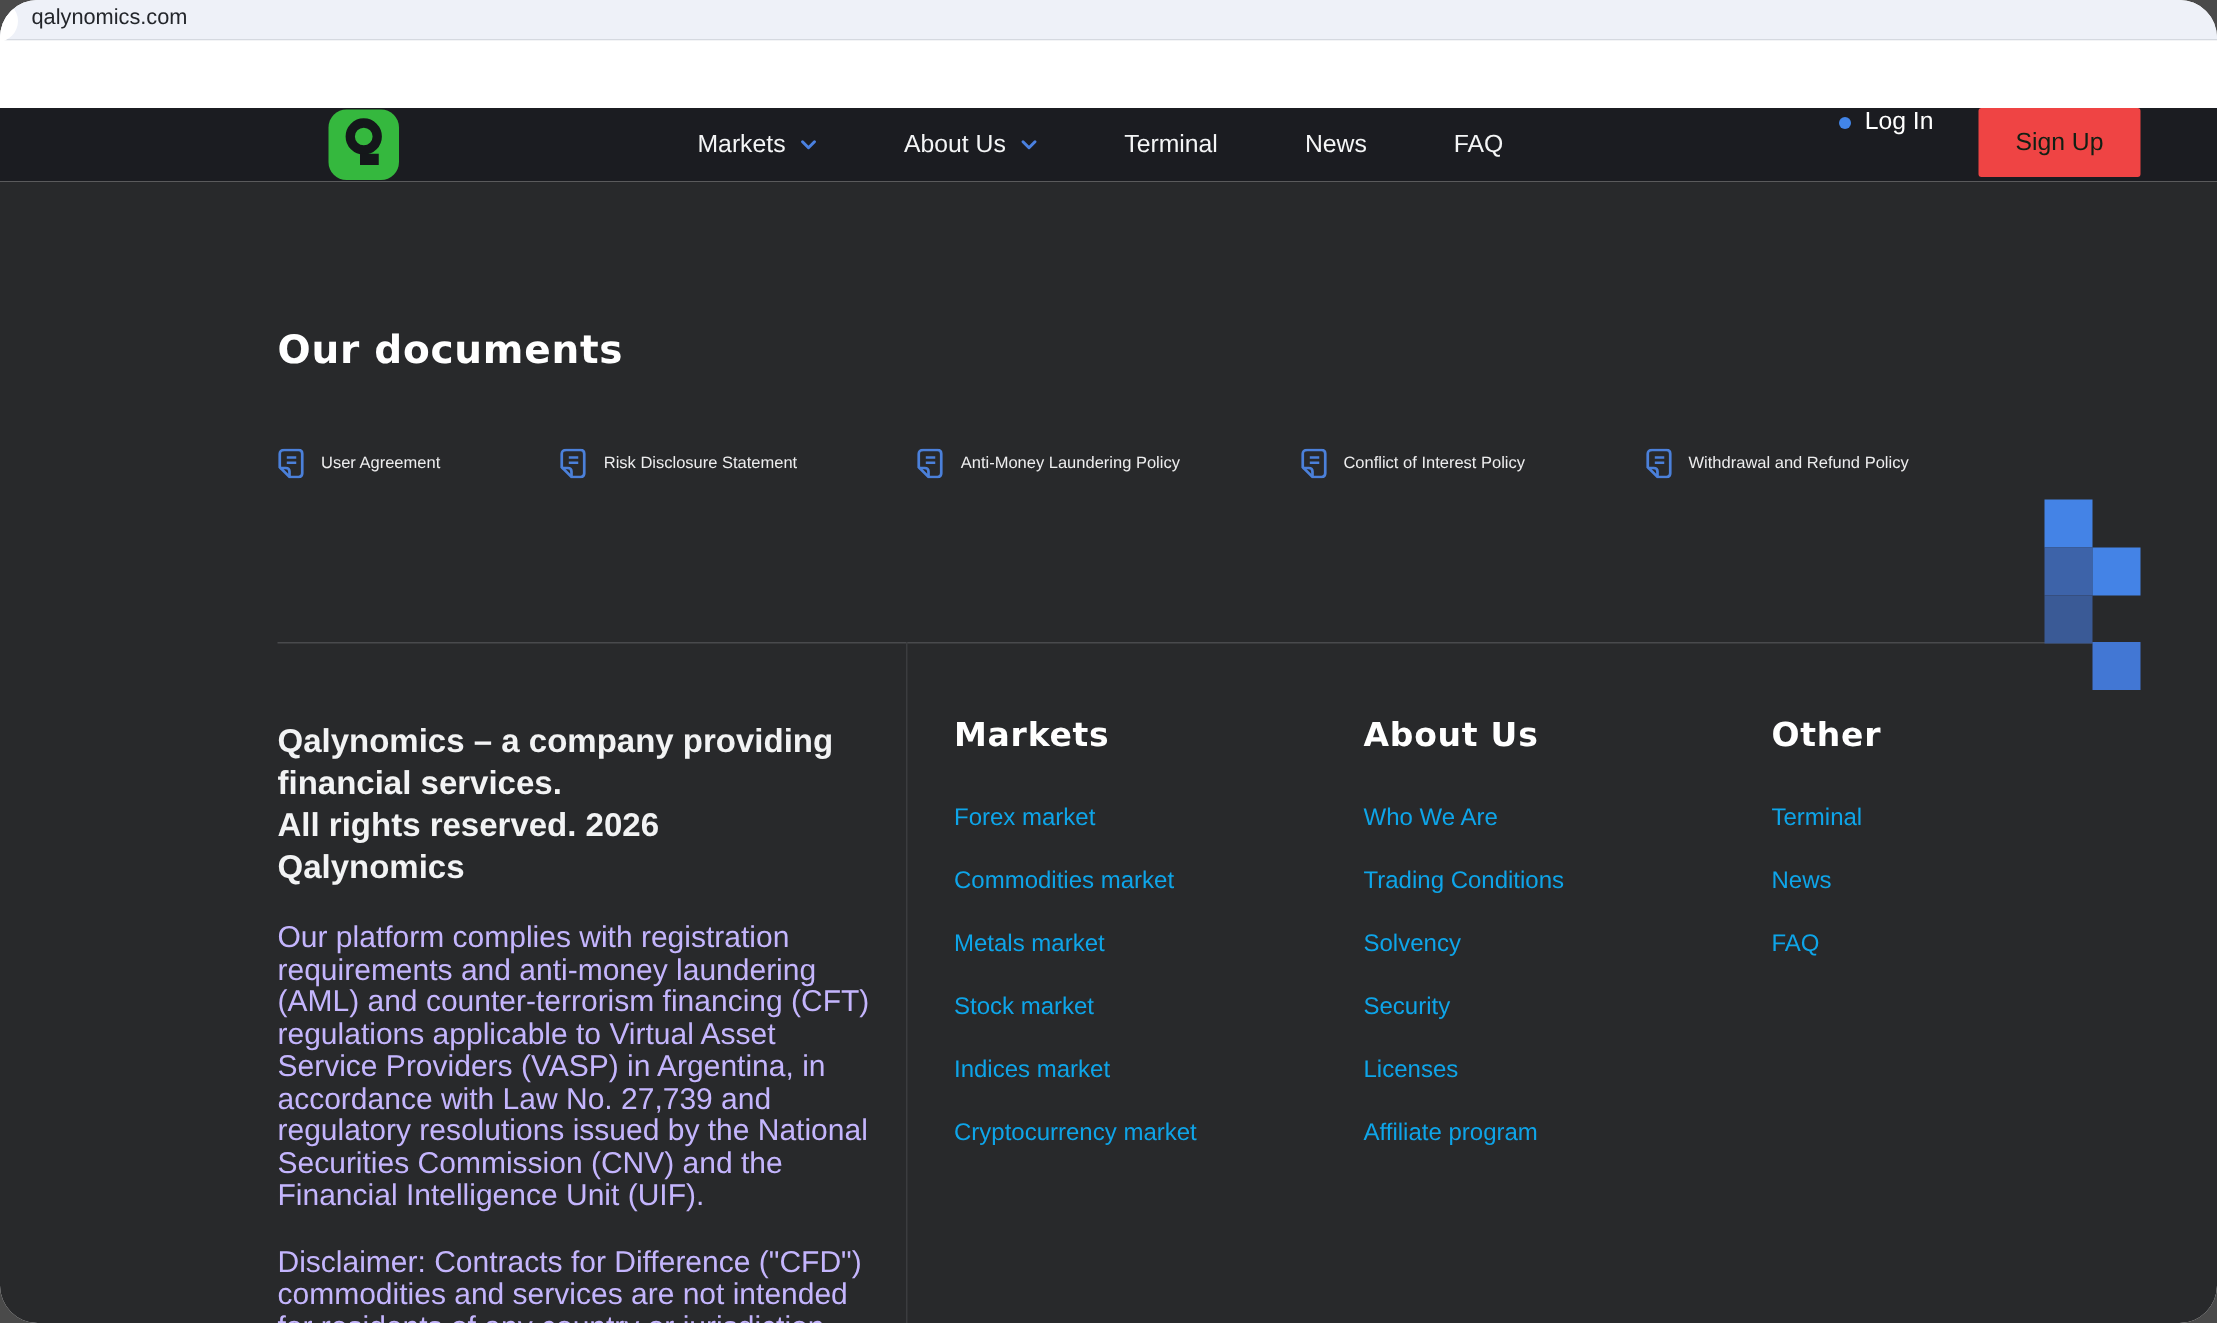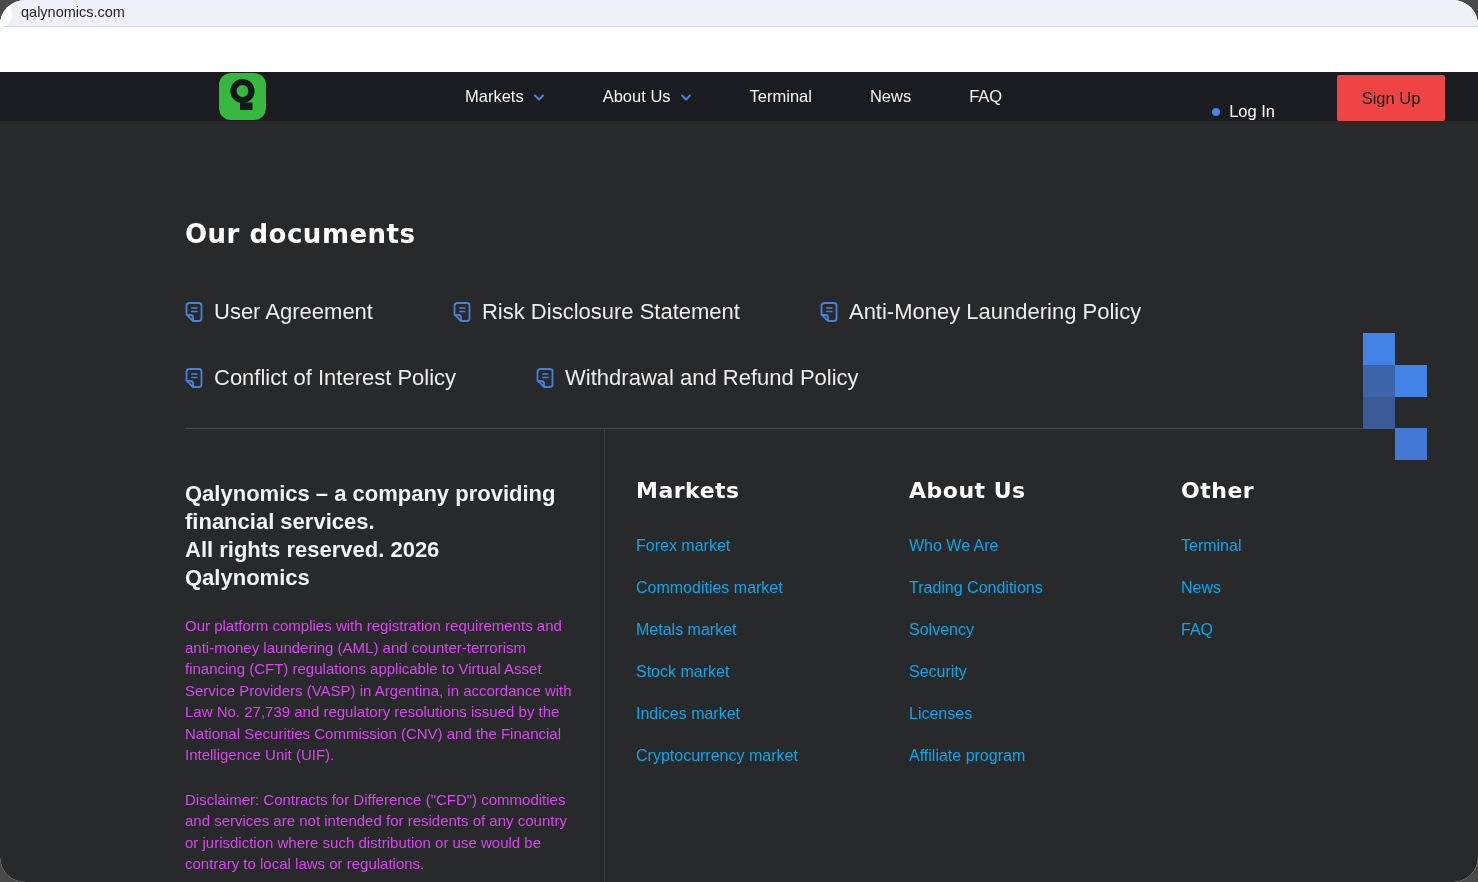--- a/index.html
+++ b/index.html
@@ -38,22 +38,22 @@
   }
   .nav-menu {
     position:absolute; left:465px; top:0; height:100%;
     display:flex; align-items:center; gap:58px;
   }
   .nav-item {
     display:flex; align-items:center; gap:9px;
     color:#f4f5f6; font-size:16.5px; cursor:pointer; white-space:nowrap;
   }
   .nav-auth {
-    position:absolute; right:33px; top:0; height:100%;
-    display:flex; align-items:flex-end;gap:32px;
+    position:absolute; right:51px; top:0; height:100%;
+    display:flex; align-items:flex-start;
   }
   .login-link {
     display:flex; align-items:center; gap:9px; margin-right:30px;
     color:#ffffff; font-size:16.5px; cursor:pointer;
   }
   .login-dot { width:8px; height:8px; border-radius:50%; background:#4285e8; }
   .signup-btn {
     width:108px; height:46px; background:#ef4444; border:none; border-radius:2px;
     color:#102014; font-size:16.5px; cursor:pointer;
     font-family:"Liberation Sans", sans-serif;
@@ -69,39 +69,39 @@
     font-family:"DejaVu Sans", sans-serif; font-weight:800;
     font-size:26px; letter-spacing:0.5px; color:#ffffff;
   }
   .docs-list {
     position:absolute; left:185px; top:178px; width:1195px;
     display:flex; flex-wrap:wrap; column-gap:80px; row-gap:40px;
   }
   .doc-item {
     display:flex; align-items:center; gap:11px; cursor:pointer;
   }
-  .doc-item span { color:#ededee; font-size:22px; }
+  .doc-item span { color:#ededee; font-size:11px; }
   .doc-icon { flex:0 0 auto; display:flex; }
 
   
   .sq { position:absolute; width:32px; height:32px; z-index:3; }
   .sq1 { left:1363px; top:212px; background:#4483e6; }
   .sq2 { left:1363px; top:244px; background:#3d63a9; }
   .sq3 { left:1395px; top:244px; background:#4483e6; }
   .sq4 { left:1363px; top:276px; background:#3a5a96; }
   .sq5 { left:1395px; top:307px; background:#4277d4; }
 
   
   .divider-h { position:absolute; left:185px; top:307px; width:1210px; height:1px; background:#494a4d; z-index:1; }
   .divider-v { position:absolute; left:604px; top:307px; width:1px; height:454px; background:#3b3c3f; z-index:1; }
 
   
   .footer-left { position:absolute; left:185px; top:359px; width:398px; }
   .company-title { font-size:22px; font-weight:700; color:#f2f3f4; line-height:28px; width:385px; }
-  .footer-left p { font-size:15px; color:#d946ef; line-height:21.5px; margin-top:23px; }
+  .footer-left p { font-size:20px; color:#c4b5fd; line-height:21.5px; margin-top:23px; }
 
   .footer-col { position:absolute; top:357px; }
   .col-markets { left:636px; }
   .col-about   { left:909px; }
   .col-other   { left:1181px; }
   .col-title {
     font-family:"DejaVu Sans", sans-serif; font-weight:800;
     font-size:22px; letter-spacing:0.5px; color:#ffffff;
   }
   .col-links { list-style:none; margin-top:34px; }

